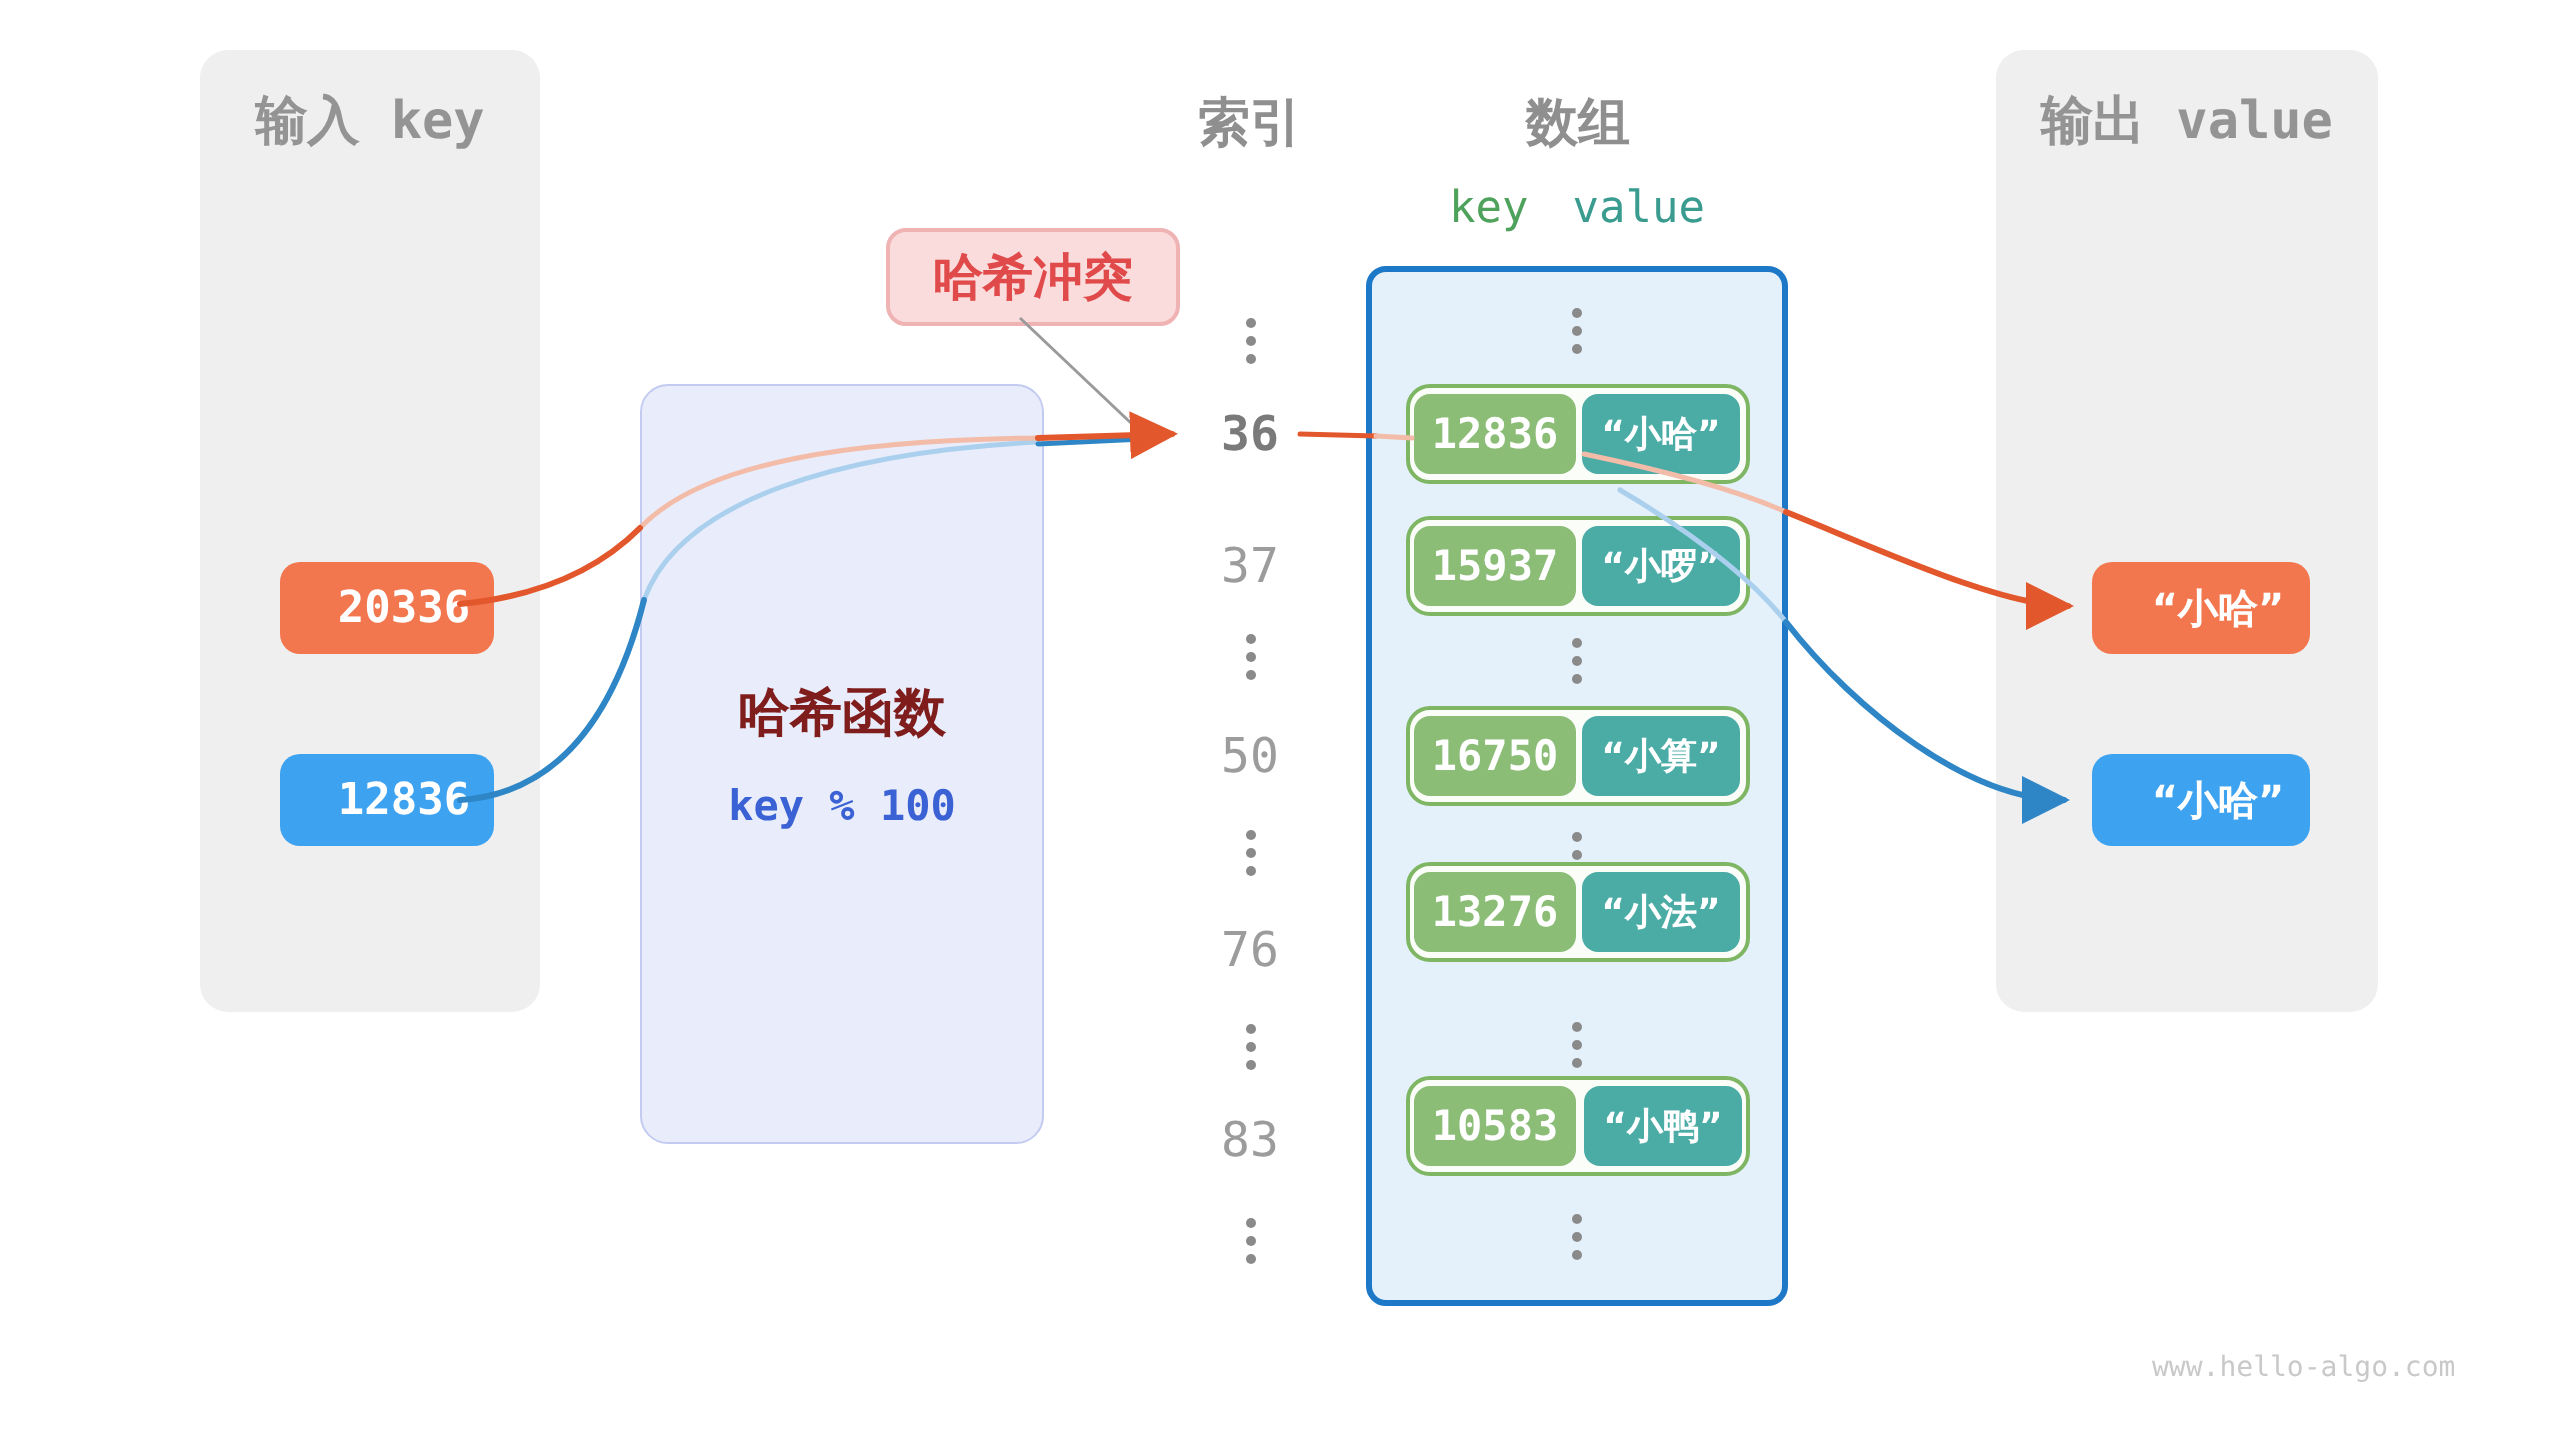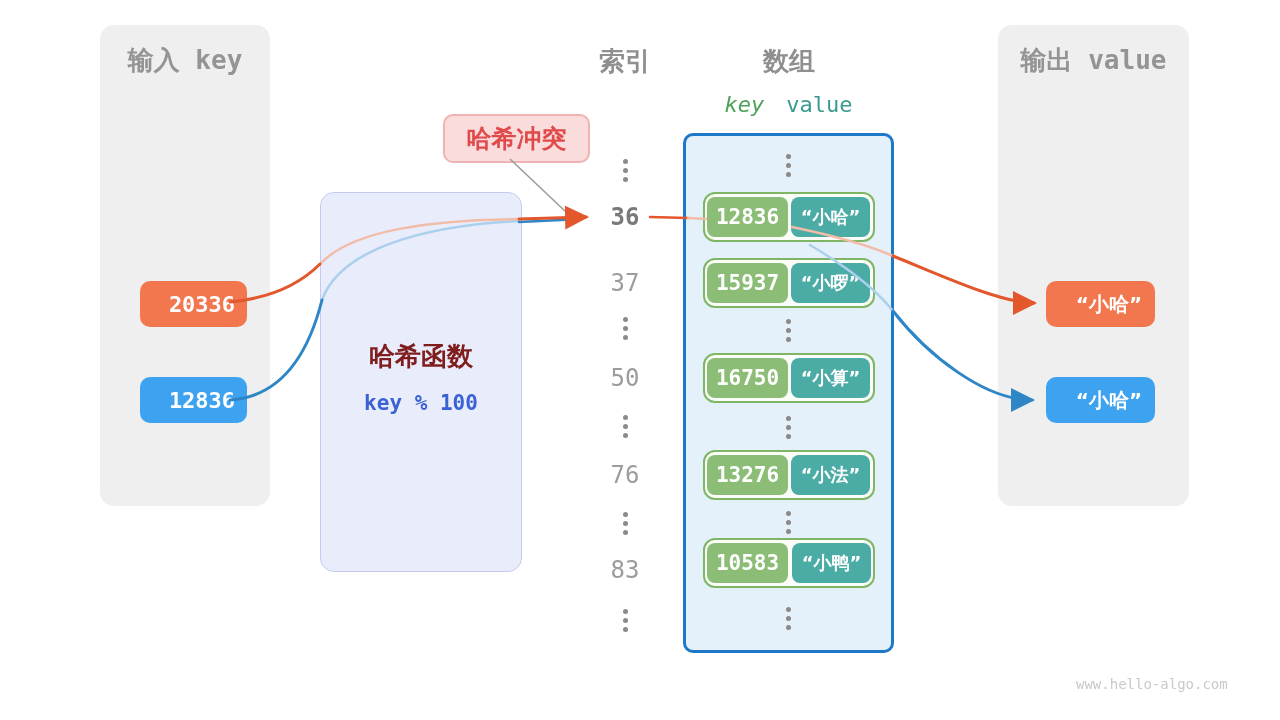--- a/index.html
+++ b/index.html
@@ -60,21 +60,21 @@
     position:absolute; top:44px; width:90px; text-align:center;
     font-size:26px; font-weight:bold; color:#8F8F8F;
   }
   #index-header { left:580px; }
   #array-header { left:744px; }
   #kv-header {
     position:absolute; left:683px; top:92px; width:211px;
     display:flex; justify-content:center; gap:22px;
     font-family:"DejaVu Sans Mono","Liberation Mono",monospace; font-size:22px;
   }
-  #kv-key   { color:#4EA25B;font-style:italic; }
+  #kv-key   { color:#4EA25B; }
   #kv-value { color:#3A9B8F; }
 
   
   .index-num {
     position:absolute; left:585px; width:80px; text-align:center;
     font-family:"DejaVu Sans Mono","Liberation Mono",monospace;
     font-size:24px; color:#9C9C9C;
   }
   .index-num.hl { color:#7A7A7A; font-weight:bold; }
 
@@ -209,21 +209,21 @@
     <div class="vbox">“小哈”</div>
   </div>
   <div class="hrow" style="top:258px;">
     <div class="kbox">15937</div>
     <div class="vbox">“小啰”</div>
   </div>
   <div class="hrow" style="top:353px;">
     <div class="kbox">16750</div>
     <div class="vbox">“小算”</div>
   </div>
-  <div class="hrow" style="top:450px;">
+  <div class="hrow" style="top:431px;">
     <div class="kbox">13276</div>
     <div class="vbox">“小法”</div>
   </div>
   <div class="hrow" style="top:538px;justify-content:space-between;">
     <div class="kbox">10583</div>
     <div class="vbox">“小鸭”</div>
   </div>
 
   <svg id="flow-svg" width="1280" height="720" viewBox="0 0 1280 720">
     <defs>

